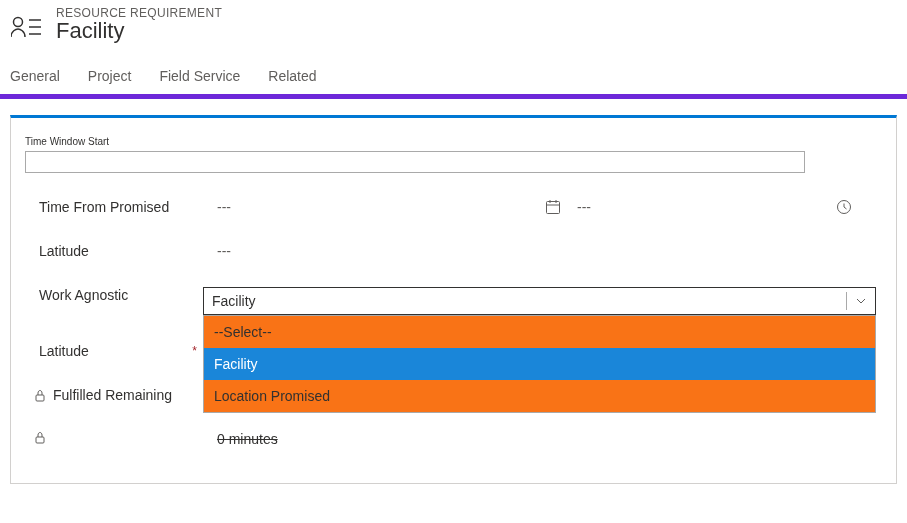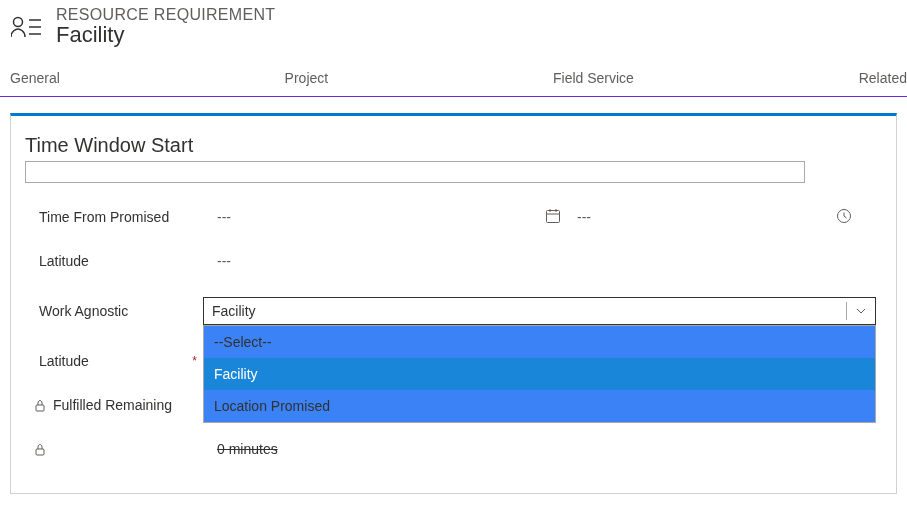--- a/index.html
+++ b/index.html
@@ -24,36 +24,35 @@
       display: flex;
       align-items: center;
       justify-content: center;
       margin-top: 4px;
     }
     .header-text {
       display: flex;
       flex-direction: column;
     }
     .header-type {
-      font-size: 16px;
+      font-size: 12px;
       color: #605e5c;
       letter-spacing: 0.3px;
     }
     .header-title {
       font-size: 22px;
       font-weight: 400;
       color: #323130;
       margin-top: -2px;
     }
     .tabs {
       display: flex;
       gap: 28px;
       padding: 22px 0 0 10px;
-      border-bottom: 1px solid #6d28d9;
-      justify-content: space-between;
+      border-bottom: 5px solid #6d28d9;
     }
     .tab {
       padding-bottom: 10px;
       cursor: pointer;
       color: #605e5c;
       font-size: 14px;
       position: relative;
     }
     .tab.active {
       color: #323130;
@@ -69,36 +68,36 @@
       background: #0078d4;
     }
     .content-border {
       margin: 16px 10px 0 10px;
       border: 1px solid #d2d0ce;
       border-top: 3px solid #0078d4;
       padding: 18px 20px 30px 14px;
       position: relative;
     }
     .section-label {
-      font-size: 20px;
+      font-size: 10px;
       color: #323130;
       margin-bottom: 4px;
     }
     .full-input {
       width: 780px;
       height: 22px;
       border: 1px solid #a9a9a9;
       padding: 2px 6px;
       font-family: inherit;
       font-size: 13px;
       margin-bottom: 12px;
     }
     .row {
       display: flex;
-      align-items: center;
+      align-items: flex-start;
       padding: 14px 0;
       border-bottom: none;
     }
     .row-label {
       width: 178px;
       padding-left: 14px;
       font-size: 14px;
       color: #323130;
       display: flex;
       align-items: center;
@@ -155,21 +154,21 @@
       padding-left: 8px;
       display: flex;
       align-items: center;
       height: 18px;
     }
     .dropdown {
       position: absolute;
       top: 28px;
       left: 0;
       right: 0;
-      background: #3b82f6;
+      background: #f97316;
       border: 1px solid #a9a9a9;
       z-index: 10;
     }
     .dropdown-item {
       padding: 8px 10px;
       cursor: pointer;
       font-size: 14px;
     }
     .dropdown-item.highlighted {
       background: #1a86d9;

